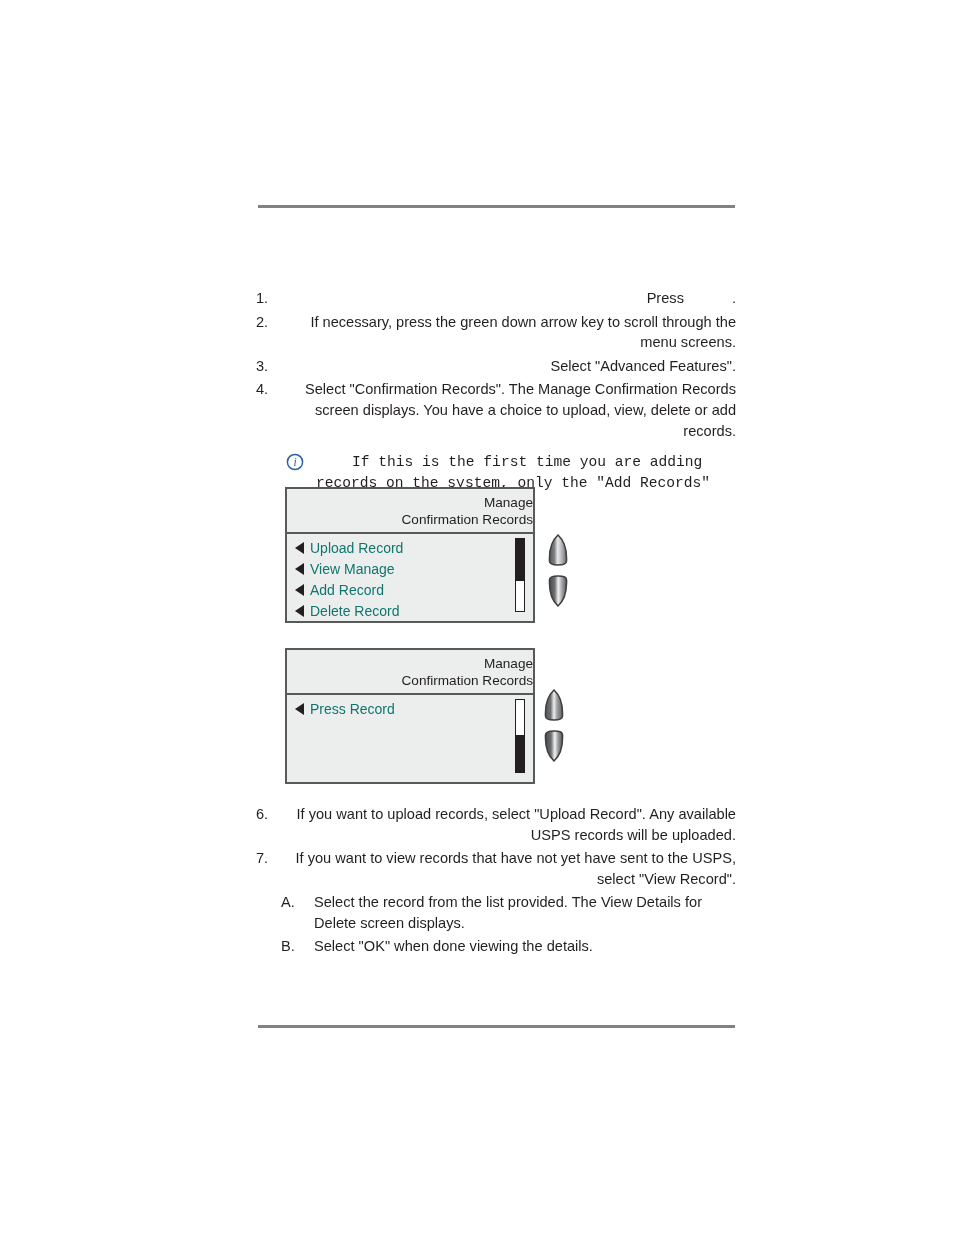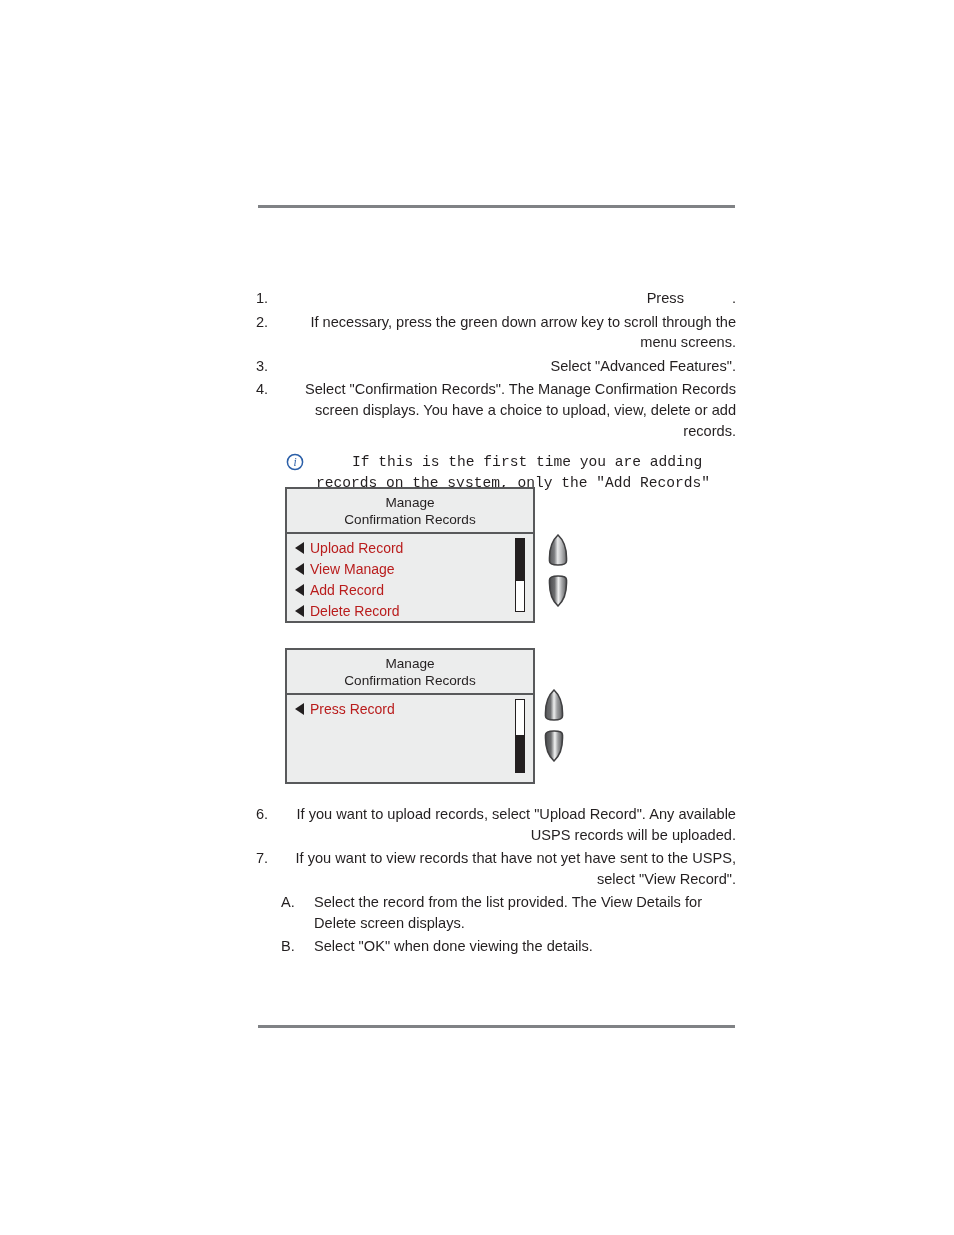--- a/index.html
+++ b/index.html
@@ -105,37 +105,37 @@
   .lcd {
     position: absolute;
     left: 0;
     top: 0;
     background: #eceded;
     border: 2px solid #58595b;
     box-sizing: border-box;
   }
   .lcd-header {
     border-bottom: 2px solid #58595b;
-    text-align: center;
+    text-align: right;
     font-size: 13.6px;
     line-height: 17px;
     padding: 5px 0 4px 0;
     color: #231f20;
   }
   .lcd-header .line { display: block; }
   .lcd-body {
     position: relative;
     padding: 4px 0 0 0;
   }
   .lcd-item {
     font-size: 14px;
     line-height: 21px;
     padding-left: 8px;
     white-space: nowrap;
-    color: #b91c1c;
+    color: #0f766e;
   }
   .lcd-item .tri {
     display: inline-block;
     width: 0; height: 0;
     border-top: 6px solid transparent;
     border-bottom: 6px solid transparent;
     border-right: 9px solid #231f20;
     vertical-align: -1px;
     margin-right: 6px;
   }

